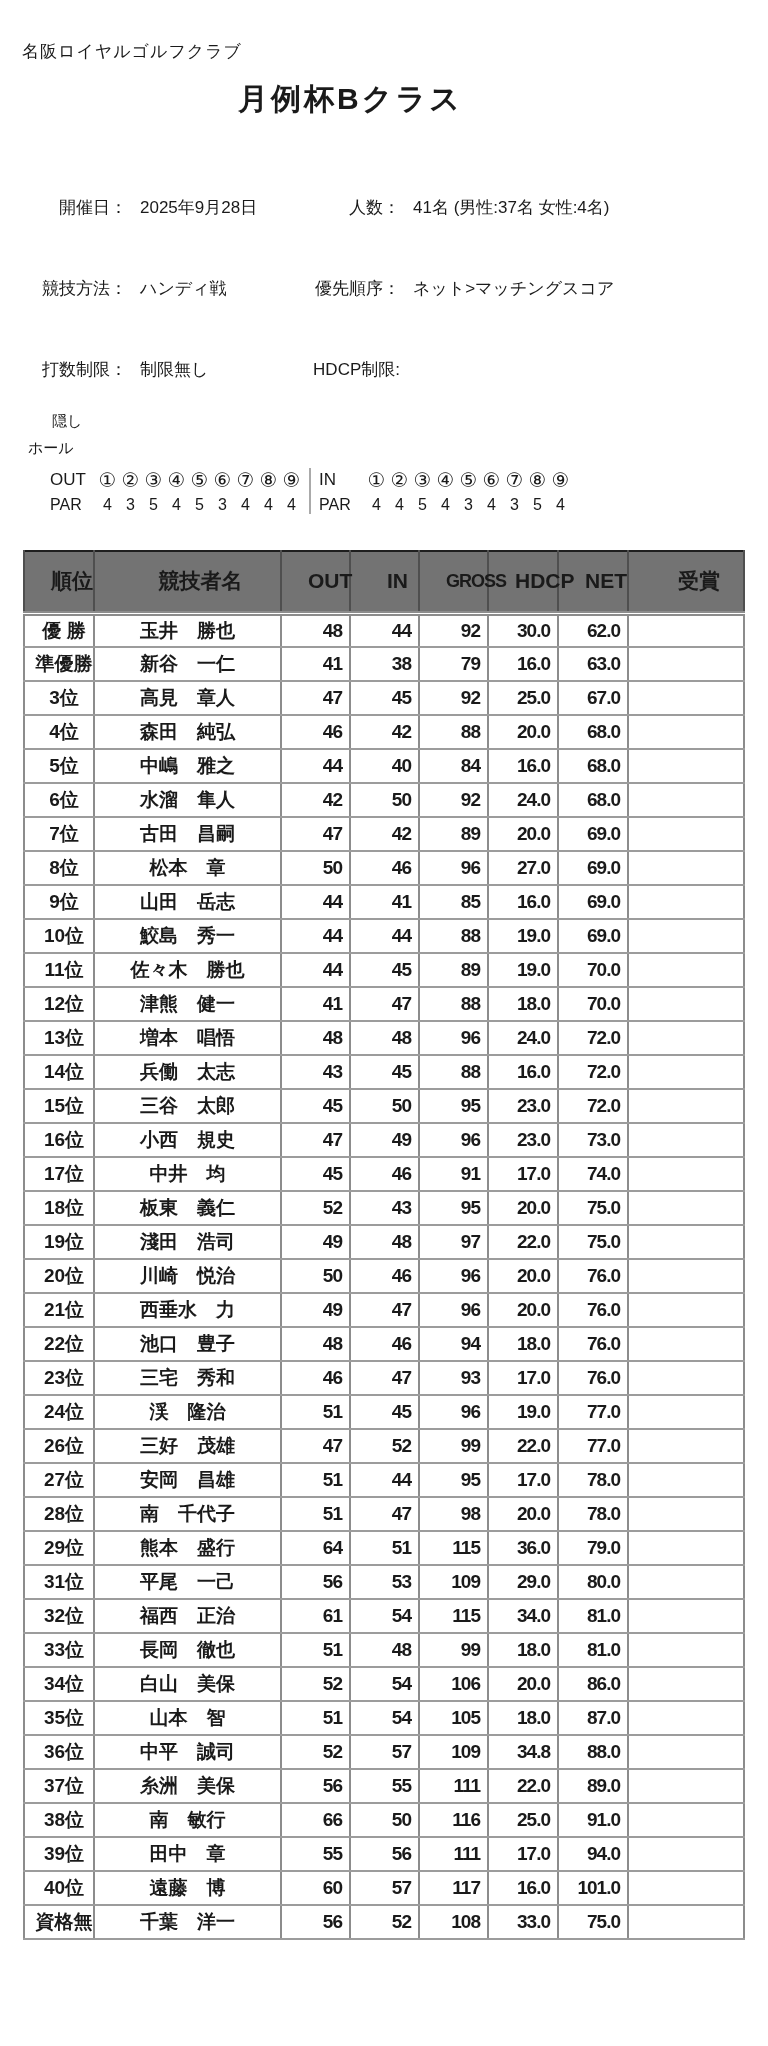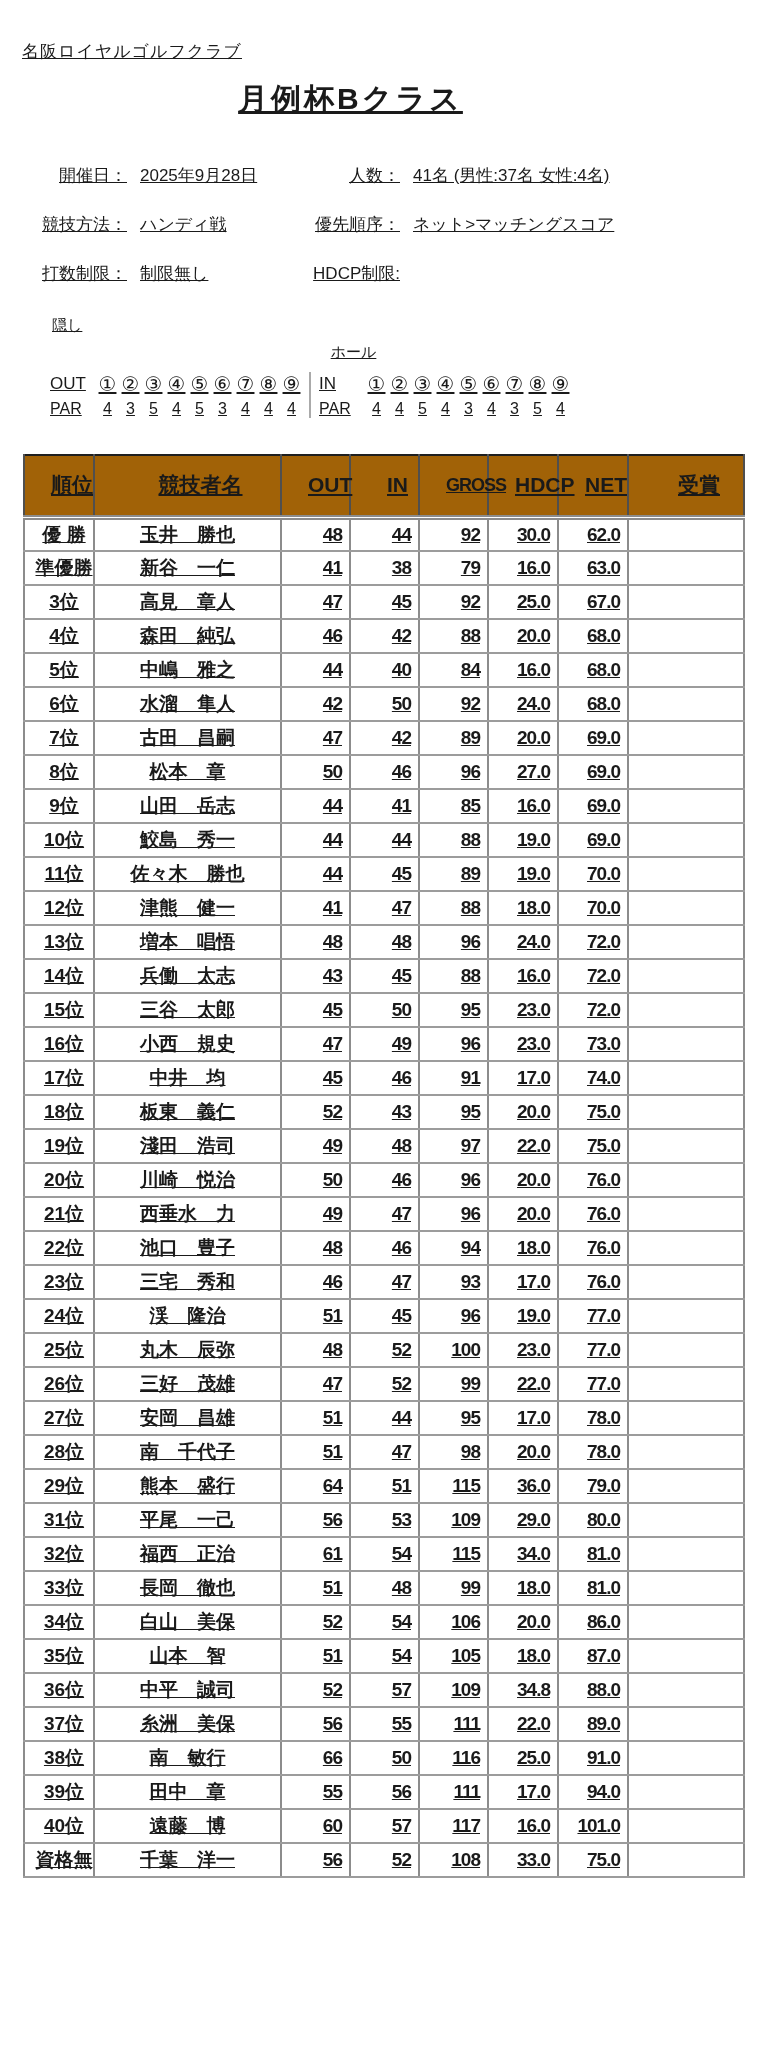--- a/index.html
+++ b/index.html
@@ -2,46 +2,46 @@
 <html><head>
 <meta charset="utf-8">
 <style>
   * { margin:0; padding:0; box-sizing:border-box; }
   html,body { background:#ffffff; }
   body {
     width:768px;
     font-family:"Liberation Sans","DejaVu Sans",sans-serif;
     color:#1a1a1a;
   }
-  .page { width:703px; padding:40px 24px 20px 22px;text-decoration:underline; }
+  .page { width:703px; padding:40px 24px 20px 22px; }
 
   .club-name { font-size:17px; letter-spacing:1px; }
 
   .title {
     text-align:center;
     font-size:30px;
     font-weight:bold;
     letter-spacing:3px;
     margin-top:16px;
   }
 
   .info-grid {
     margin-top:44px;
     display:grid;
     grid-template-columns:105px 153px 120px auto;
     row-gap:26px;
     font-size:17px;
     align-items:baseline;
   }
   .info-label { text-align:right; white-space:nowrap; }
-  .info-value { padding-left:13px; white-space:nowrap; }
+  .info-value { padding-left:13px; white-space:nowrap;margin-top:32px; }
 
   .hidden-caption { margin-top:26px; font-size:15px; line-height:27px; }
   .hidden-caption .l1 { margin-left:30px; }
-  .hidden-caption .l2 { margin-left:6px;text-align:center; }
+  .hidden-caption .l2 { margin-left:6px; }
 
   .holes { margin-top:7px; display:flex; margin-left:28px; }
   .hole-group {
     display:grid;
     grid-template-columns:46px auto;
     row-gap:4px;
     align-items:center;
   }
   .hole-group.in-group {
     border-left:2px solid #aaaaaa;
@@ -65,21 +65,21 @@
   }
   table.results th {
     height:62px;
     font-weight:bold;
     font-size:21px;
     text-align:center;
     vertical-align:middle;
     border-left:2px solid #4f4f4f;
     border-right:2px solid #4f4f4f;
     border-bottom:5px double #8c8c8c;
-    background:#a16207;
+    background:#737373;
     padding-left:26px;
   }
   table.results th.small { font-size:18px; letter-spacing:-1px; }
   table.results td {
     height:34px;
     font-weight:bold;
     font-size:19px;
     vertical-align:middle;
     border:2px solid #8c8c8c;
     border-top-color:#9c9c9c;
@@ -437,30 +437,20 @@
     <td class="c-rank">24位</td>
     <td class="c-name">渓　隆治</td>
     <td class="c-num">51</td>
     <td class="c-num">45</td>
     <td class="c-num">96</td>
     <td class="c-num">19.0</td>
     <td class="c-num">77.0</td>
     <td class="c-award"></td>
   </tr>
         <tr>
-    <td class="c-rank">25位</td>
-    <td class="c-name">丸木　辰弥</td>
-    <td class="c-num">48</td>
-    <td class="c-num">52</td>
-    <td class="c-num">100</td>
-    <td class="c-num">23.0</td>
-    <td class="c-num">77.0</td>
-    <td class="c-award"></td>
-  </tr>
-        <tr>
     <td class="c-rank">26位</td>
     <td class="c-name">三好　茂雄</td>
     <td class="c-num">47</td>
     <td class="c-num">52</td>
     <td class="c-num">99</td>
     <td class="c-num">22.0</td>
     <td class="c-num">77.0</td>
     <td class="c-award"></td>
   </tr>
         <tr>

